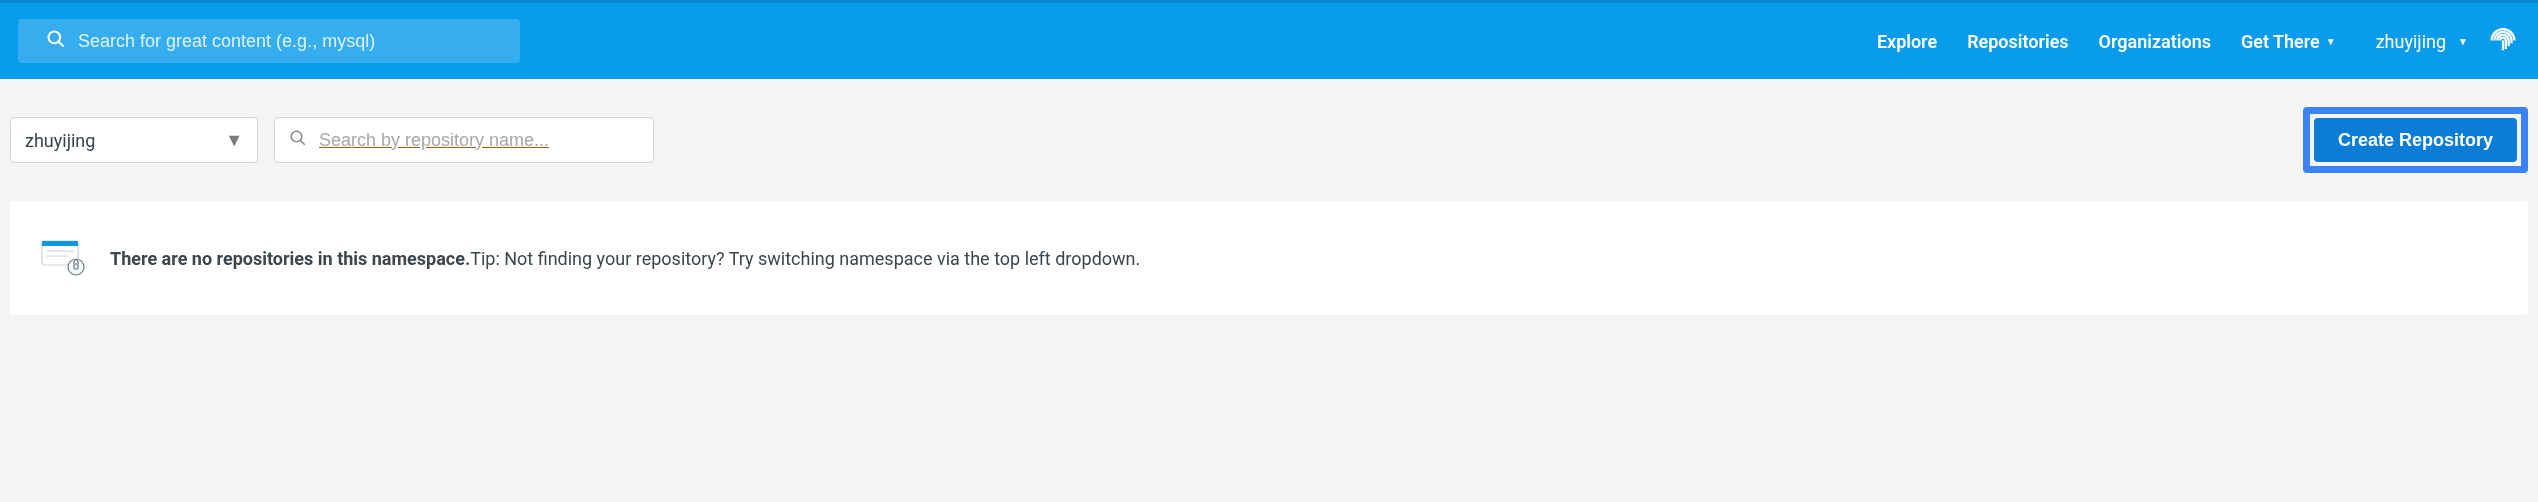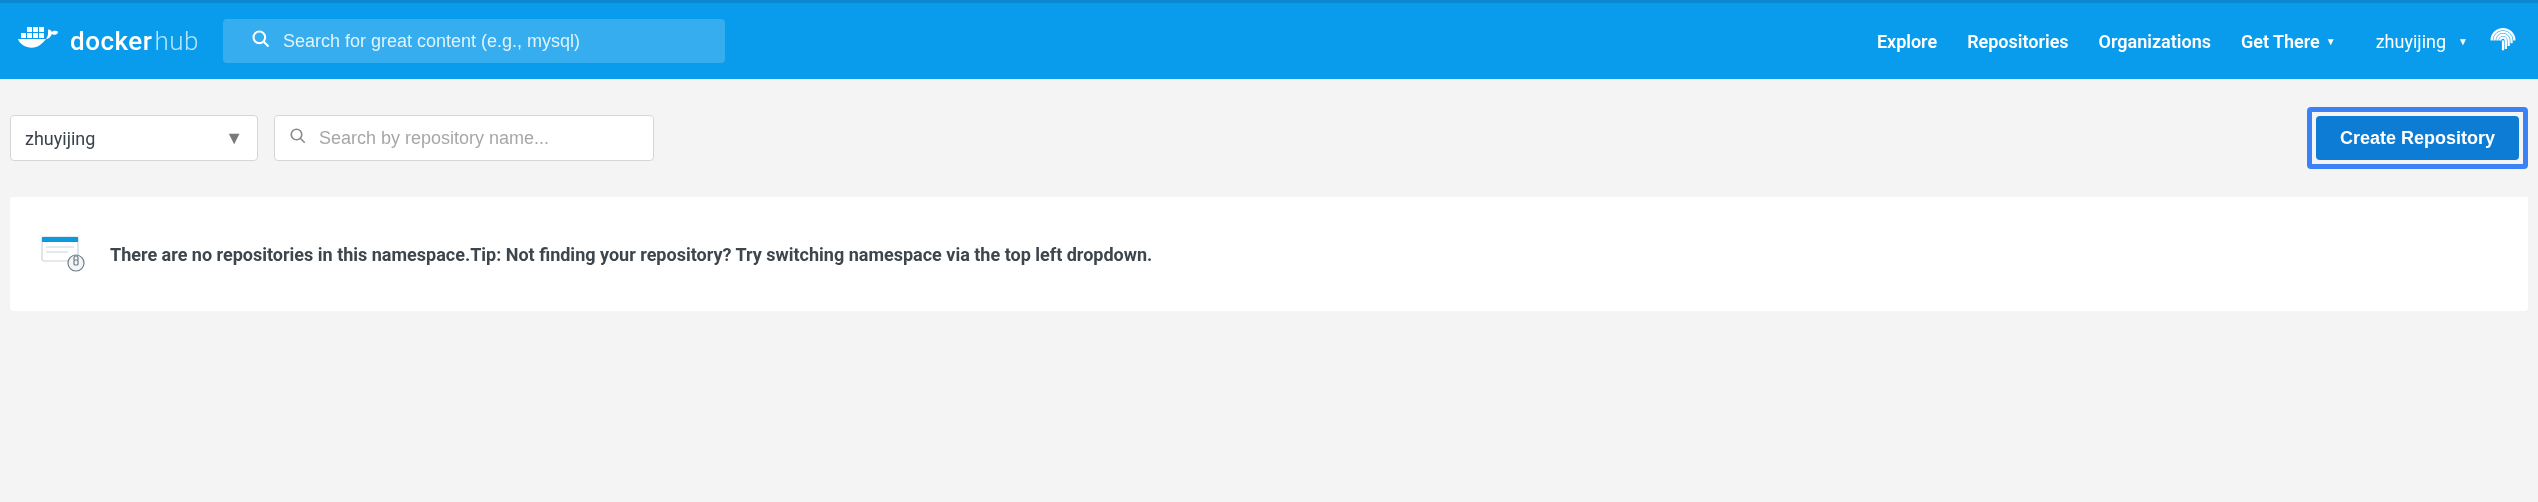--- a/index.html
+++ b/index.html
@@ -44,66 +44,51 @@
     }
     .ns-select .chev { color: #7a7a7a; }
 
     .repo-search {
       background: #fff; border: 1px solid #d6d6d6; border-radius: 4px;
       height: 46px; width: 380px; padding: 0 14px;
       display: flex; align-items: center; gap: 12px;
     }
     .repo-search input {
       border: none; outline: none; font-size: 18px; width: 100%;
-      color: #15803d;
+      color: #a16207;
+      text-decoration: underline;
     }
     .repo-search input::placeholder { color: #a7a7a7; }
 
     .spacer { flex: 1; }
 
     .create-btn-wrap {
-      border: 5px solid #3b82f6; border-radius: 4px; padding: 4px;
+      border: 7px solid #3b82f6; border-radius: 4px; padding: 4px;
     }
     .create-btn {
       background: #0c7cd5; color: #fff; border: none;
       height: 44px; padding: 0 24px; font-size: 18px; font-weight: 600;
       border-radius: 4px; cursor: pointer;
     }
 
     .panel {
       background: #fff; margin: 28px 10px 0 10px; border-radius: 2px;
       box-shadow: 0 1px 1px rgba(0,0,0,0.06);
       padding: 30px 28px;
       display: flex; align-items: center; gap: 22px;
     }
     .panel-icon { flex-shrink: 0; }
     .panel-text { font-size: 18px; color: #3d464d; }
     .panel-text .bold { font-weight: 700; margin-top: 40px; }
-    .panel-text .tip { font-weight: 700; color: #3d464d; }
+    .panel-text .tip { font-weight: 400; color: #3d464d; }
   </style>
 </head>
 <body>
 
 <header class="topbar">
-  <div class="logo">
-    <span class="logo-icon">
-      <svg width="44" height="32" viewBox="0 0 44 32" fill="none">
-        <rect x="3" y="11" width="5" height="5" fill="#fff"></rect>
-        <rect x="9" y="11" width="5" height="5" fill="#fff"></rect>
-        <rect x="15" y="11" width="5" height="5" fill="#fff"></rect>
-        <rect x="21" y="11" width="5" height="5" fill="#fff"></rect>
-        <rect x="9" y="5" width="5" height="5" fill="#fff"></rect>
-        <rect x="15" y="5" width="5" height="5" fill="#fff"></rect>
-        <rect x="21" y="5" width="5" height="5" fill="#fff"></rect>
-        <path d="M0 17 H28 C30 17 33 15 34 12 C37 14 40 12 40 10 C38 8 35 9 34 10 C33 8 31 7 30 8 C30 10 30 11 30 12 C30 12 30 17 22 23 C14 29 2 24 0 17 Z" fill="#fff"></path>
-      </svg>
-    </span>
-    <span>docker</span>
-      <span class="hub">hub</span>
-  </div>
 
   <div class="global-search">
     <span>
       <svg width="20" height="20" viewBox="0 0 24 24" fill="none" stroke="#fff" stroke-width="2.5">
         <circle cx="10" cy="10" r="7"></circle>
           <line x1="15" y1="15" x2="21" y2="21"></line>
       </svg>
     </span>
     <input type="text" placeholder="Search for great content (e.g., mysql)" style="">
   </div>

